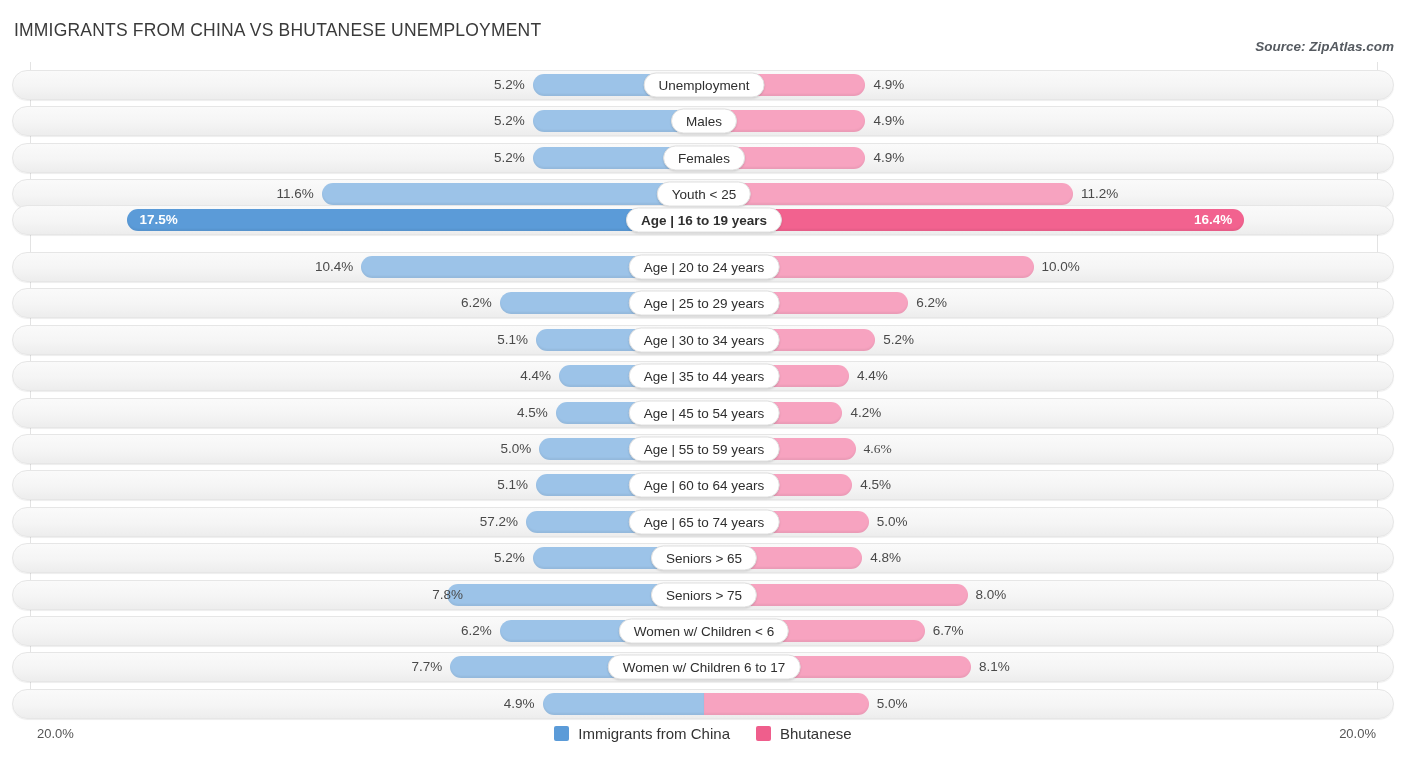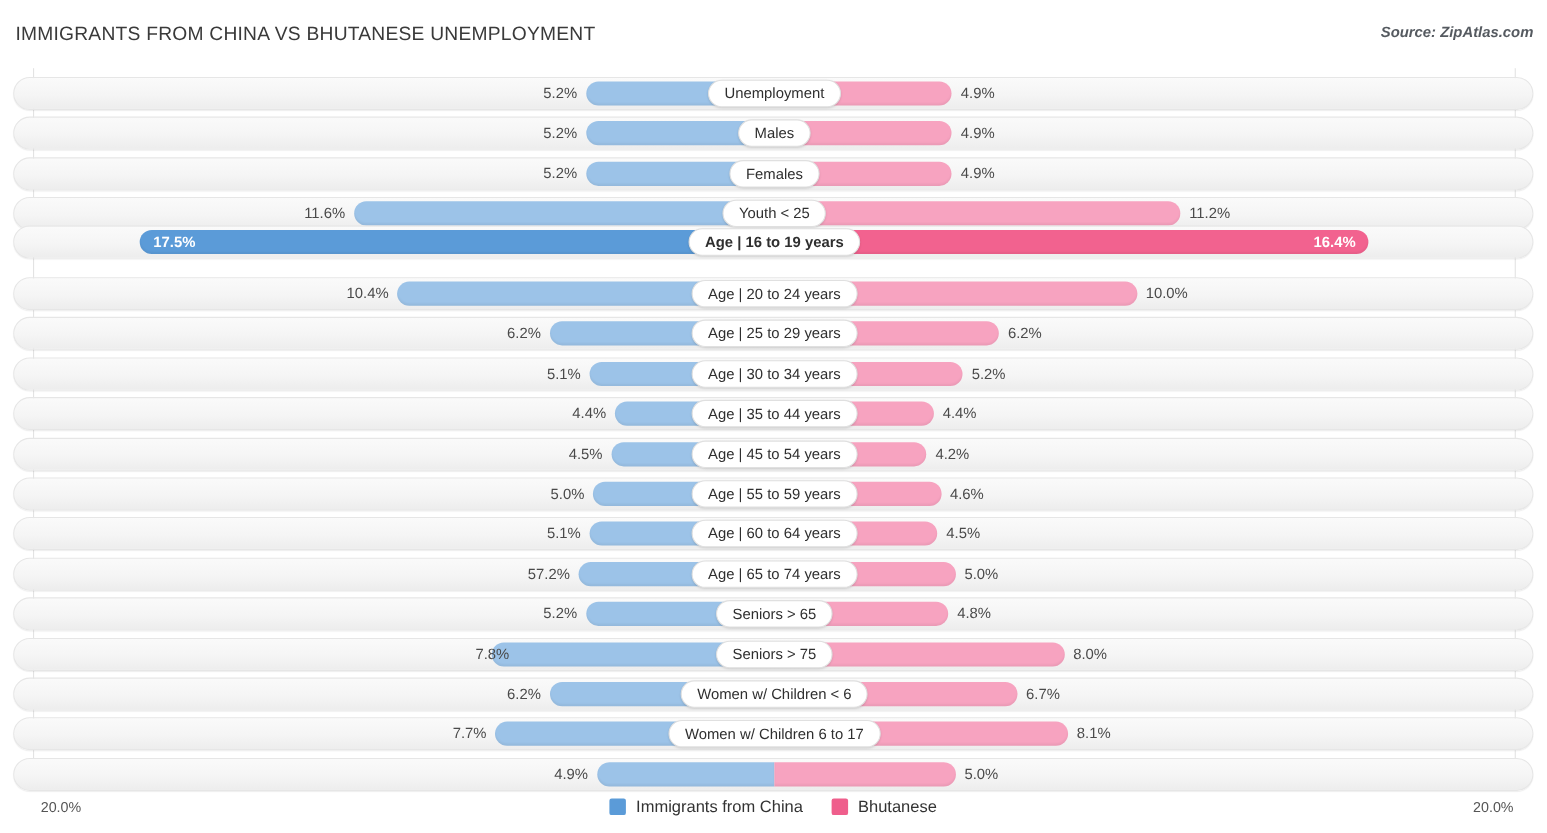--- a/index.html
+++ b/index.html
@@ -28,21 +28,21 @@
     position: absolute;
     left: 14px; top: 20px;
     font-size: 17.5px;
     letter-spacing: 0.2px;
     color: #3a3a3a;
     font-weight: 400;
     white-space: nowrap;
   }
   #source-label {
     position: absolute;
-    right: 12px; top: 22px;
+    right: 12px; top: 39px;
     font-size: 13.5px;
     font-style: italic;
     font-weight: bold;
     color: #555a60;
     white-space: nowrap;
   }
 
   
   #plot {
     position: absolute;
@@ -273,21 +273,21 @@
             <div class="val" style="right: 845.275px;">4.5%</div>
             <div class="val" style="left: 837.39px;">4.2%</div>
             <div class="pill">Age | 45 to 54 years</div>
           </div>
         </div>
         <div class="row" style="top: 372px;">
           <div class="row-inner">
             <div class="bar left" style="width: 164.75px;"></div>
             <div class="bar right" style="width: 151.57px;"></div>
             <div class="val" style="right: 861.75px;">5.0%</div>
-            <div class="val" style="left: 850.57px;">4.6%</div>
+            <div class="val" style="left: 850.57px; font-family: Liberation Serif, serif;">4.6%</div>
             <div class="pill">Age | 55 to 59 years</div>
           </div>
         </div>
         <div class="row" style="top: 408.4px;">
           <div class="row-inner">
             <div class="bar left" style="width: 168.045px;"></div>
             <div class="bar right" style="width: 148.275px;"></div>
             <div class="val" style="right: 865.045px;">5.1%</div>
             <div class="val" style="left: 847.275px;">4.5%</div>
             <div class="pill">Age | 60 to 64 years</div>

